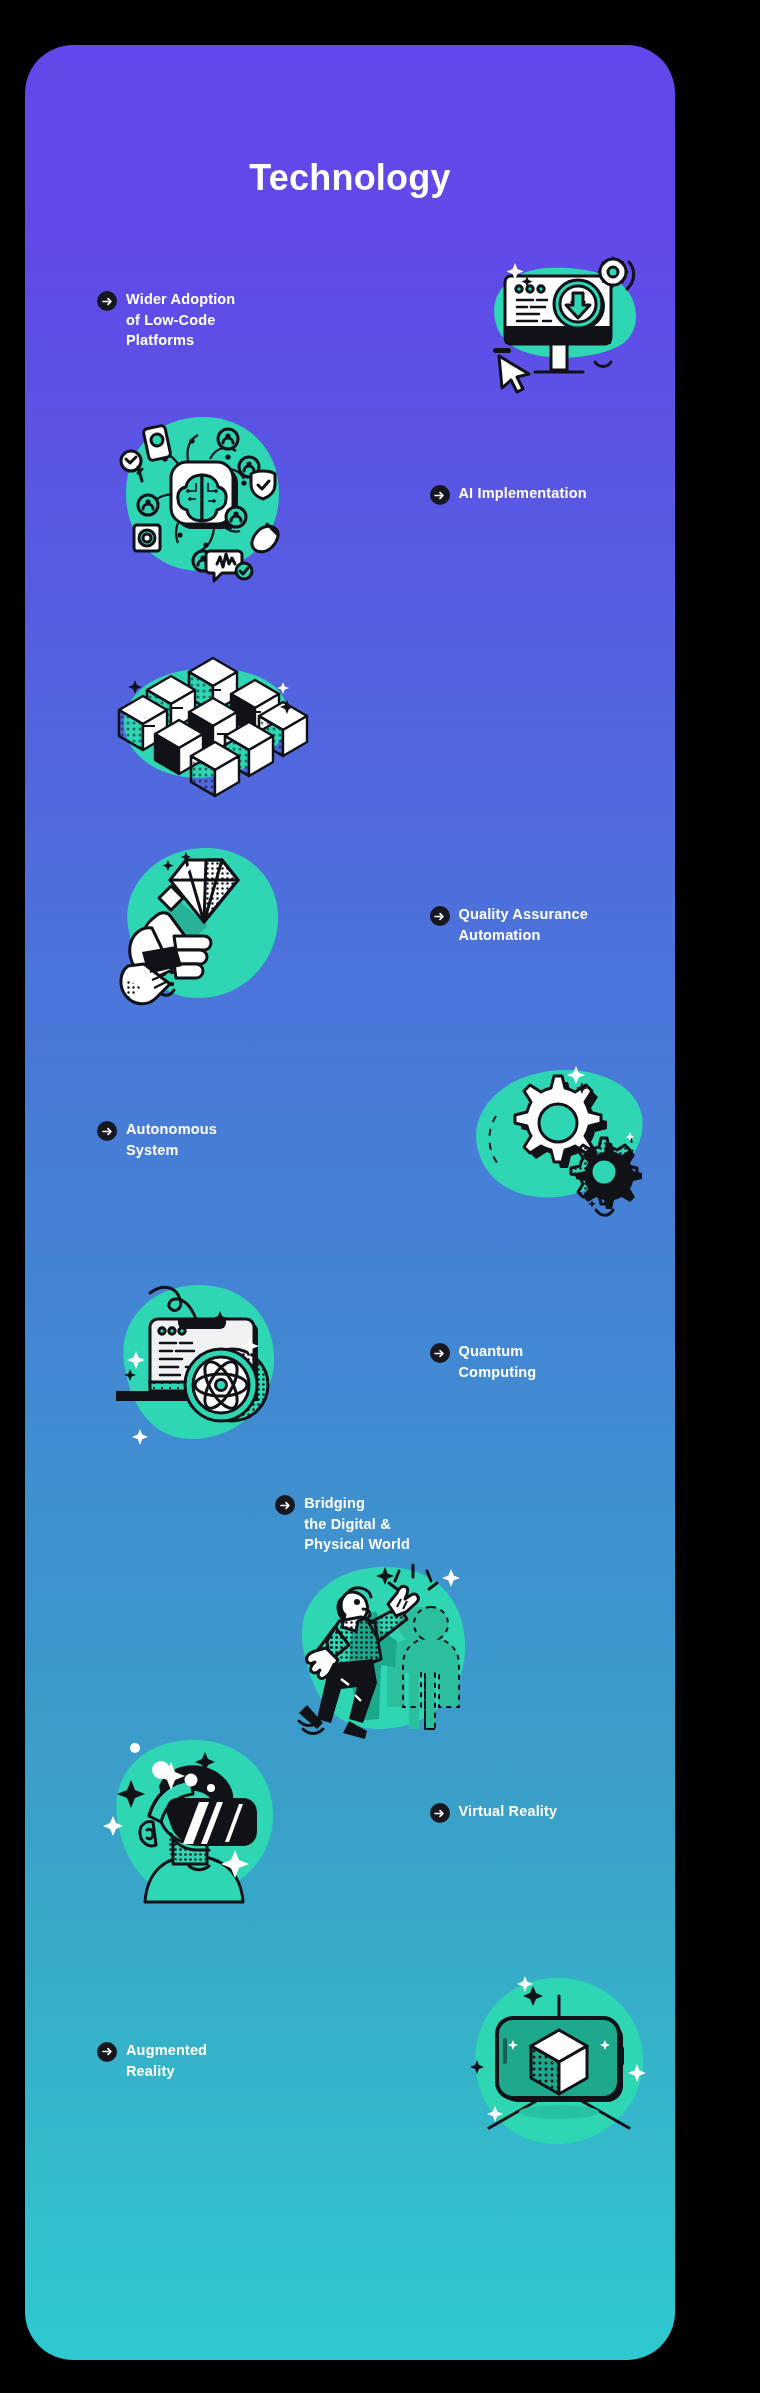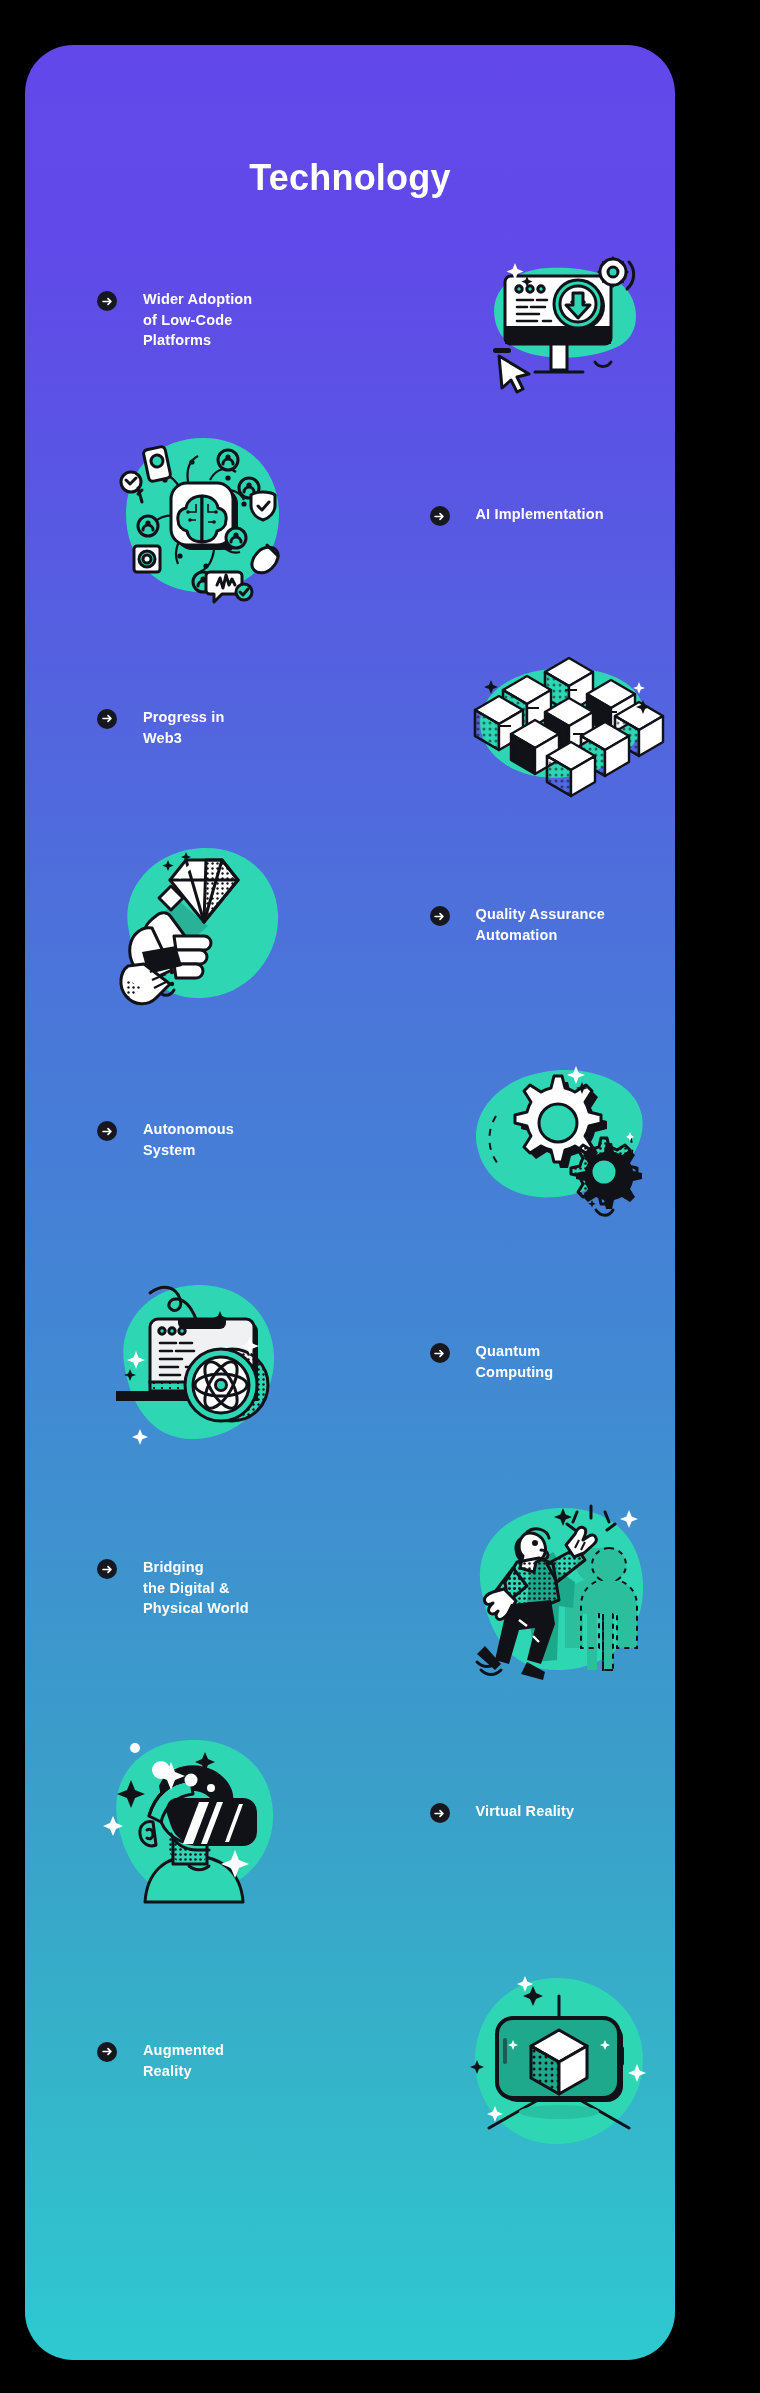--- a/index.html
+++ b/index.html
@@ -46,21 +46,21 @@
     left: 0; width: 713px;
     display: flex;
     align-items: center;
   }
   .row.text-left  { flex-direction: row; }
   .row.text-right { flex-direction: row-reverse; }
   .cell-text {
     width: 50%;
     display: flex;
     align-items: flex-start;
-    gap: 26px;
+    gap: 9px;
     padding-left: 72px;
     padding-right: 10px;
   }
   .row.text-right .cell-text { padding-left: 48px; padding-right: 10px; }
   .cell-art {
     width: 50%;
     display: flex;
     align-items: center;
     justify-content: center;
   }
@@ -144,21 +144,21 @@
             <circle cx="136" cy="24" r="5" class="tl-n"></circle>
             <circle cx="136" cy="24" r="5" fill="none" stroke="#111118" stroke-width="3"></circle>
             <path class="ink" d="M152 14c7 8 6 20-2 27"></path>
             <path class="spark" d="M38 15l2.4 6.1L46.5 23.5l-6.1 2.4L38 32l-2.4-6.1L29.5 23.5l6.1-2.4z"></path>
             <path class="spark-d" d="M50 28l1.6 4 4 1.6-4 1.6L50 39l-1.6-3.8-4-1.6 4-1.6z"></path>
           </svg>
         </div>
       </div>
     </div>
 
-    <div class="row text-right" style="top:385px;height:170px;">
+    <div class="row text-right" style="top:364px;height:170px;">
       <div class="cell-text">
         <span class="arrow-badge">
           <svg width="11" height="11" viewBox="0 0 11 11">
               <path d="M1 5.5h8M6 2.6l3 2.9-3 2.9" fill="none" stroke="#fff" stroke-width="1.6" stroke-linecap="round" stroke-linejoin="round"></path>
             </svg>
         </span>
         <span class="label">AI Implementation</span>
       </div>
       <div class="cell-art">
         <div class="art" style="width:170px;height:170px;">
@@ -229,29 +229,20 @@
             <path class="wh" d="M92 142h28a4 4 0 0 1 4 4v14a4 4 0 0 1-4 4h-16l-8 8v-8h-4a4 4 0 0 1-4-4v-14a4 4 0 0 1 4-4z"></path>
             <path class="ink" d="M99 155l3-7 3 10 3-13 3 10 3-6 3 6"></path>
             <circle cx="126" cy="162" r="8" class="tl"></circle>
             <path class="ink" d="M122 162l3 3 5-6"></path>
           </svg>
         </div>
       </div>
     </div>
 
     <div class="row text-left" style="top:600px;height:165px;">
-      <div class="cell-text">
-        <span class="arrow-badge">
-          <svg width="11" height="11" viewBox="0 0 11 11">
-              <path d="M1 5.5h8M6 2.6l3 2.9-3 2.9" fill="none" stroke="#fff" stroke-width="1.6" stroke-linecap="round" stroke-linejoin="round"></path>
-            </svg>
-        </span>
-        <span class="label">Progress in
-Web3</span>
-      </div>
       <div class="cell-art">
         <div class="art" style="width:185px;height:155px;">
           <svg class="illus" width="185" height="155" viewBox="0 0 185 155">
             <defs>
               <pattern id="dots3" width="6" height="6" patternUnits="userSpaceOnUse">
                 <circle cx="3" cy="3" r="1.5" fill="#111118"></circle>
               </pattern>
             </defs>
             <path class="tl-n" d="M14 82C8 52 34 26 76 20c48-7 92 6 100 36 8 30-22 62-70 70-44 8-84-12-92-44z"></path>
             <g stroke="#111118" stroke-width="2.4" stroke-linejoin="round">
@@ -469,21 +460,21 @@
             <path class="spark-d" d="M104 34l2 5 5 2-5 2-2 5-2-5-5-2 5-2z"></path>
             <path class="wh-n" d="M134 60l2.6 6.6L143 69l-6.4 2.5L134 78l-2.6-6.5L125 69l6.4-2.4z"></path>
             <path class="wh-n" d="M20 74l2.6 6.6L29 83l-6.4 2.5L20 92l-2.6-6.5L11 83l6.4-2.4z"></path>
             <path class="spark-d" d="M14 92l1.8 4.4L20 98l-4.2 1.6L14 104l-1.8-4.4L8 98l4.2-1.6z"></path>
             <path class="wh-n" d="M24 152l2.2 5.4L32 160l-5.8 2.2L24 168l-2.2-5.8L16 160l5.8-2.6z"></path>
           </svg>
         </div>
       </div>
     </div>
 
-    <div class="row text-left" style="top:1448px;height:190px;">
+    <div class="row text-left" style="top:1448px;height:190px;flex-direction:column;">
       <div class="cell-text">
         <span class="arrow-badge">
           <svg width="11" height="11" viewBox="0 0 11 11">
               <path d="M1 5.5h8M6 2.6l3 2.9-3 2.9" fill="none" stroke="#fff" stroke-width="1.6" stroke-linecap="round" stroke-linejoin="round"></path>
             </svg>
         </span>
         <span class="label">Bridging
 the Digital &amp;
 Physical World</span>
       </div>

